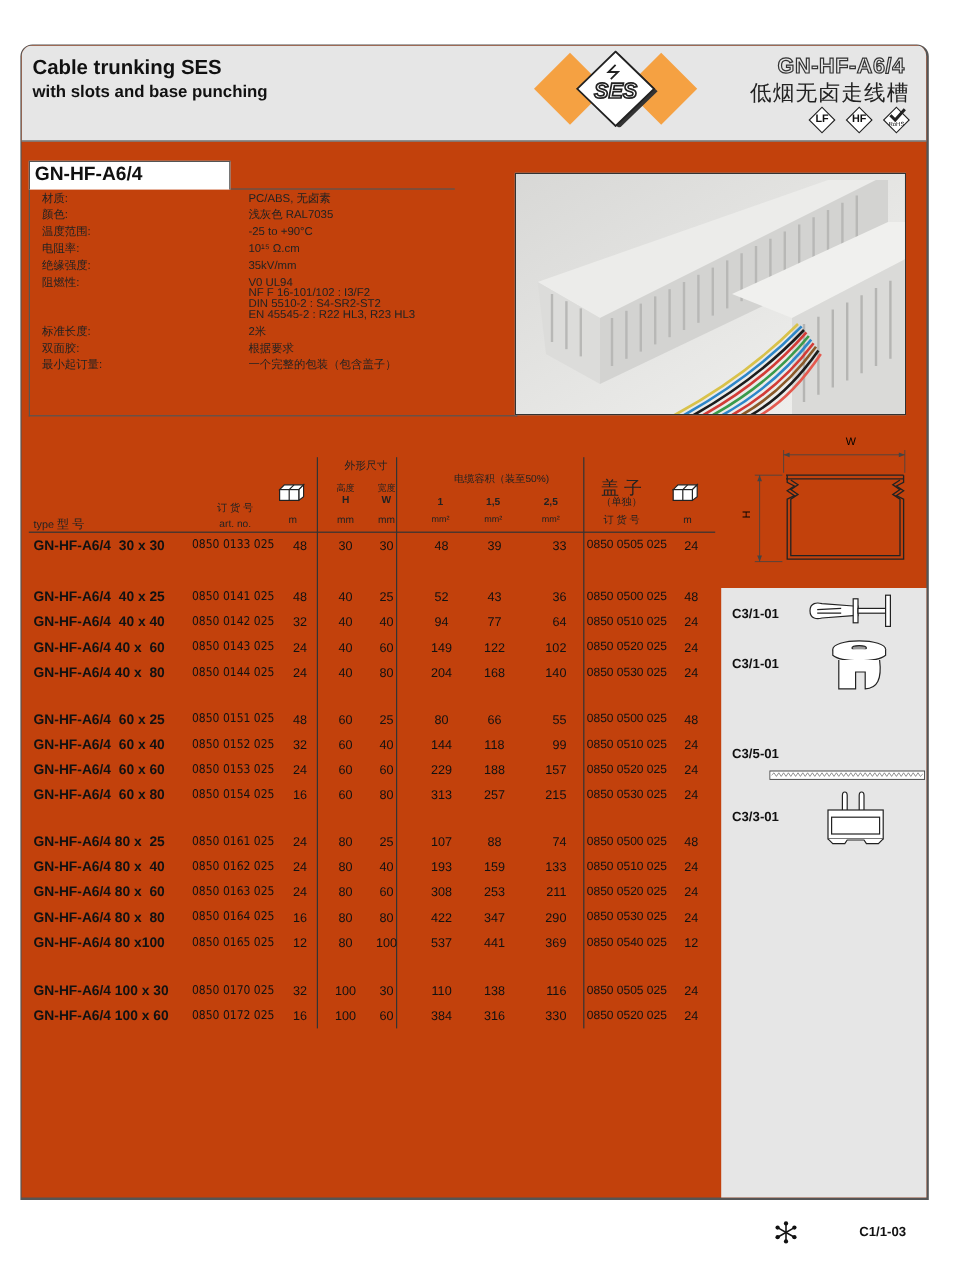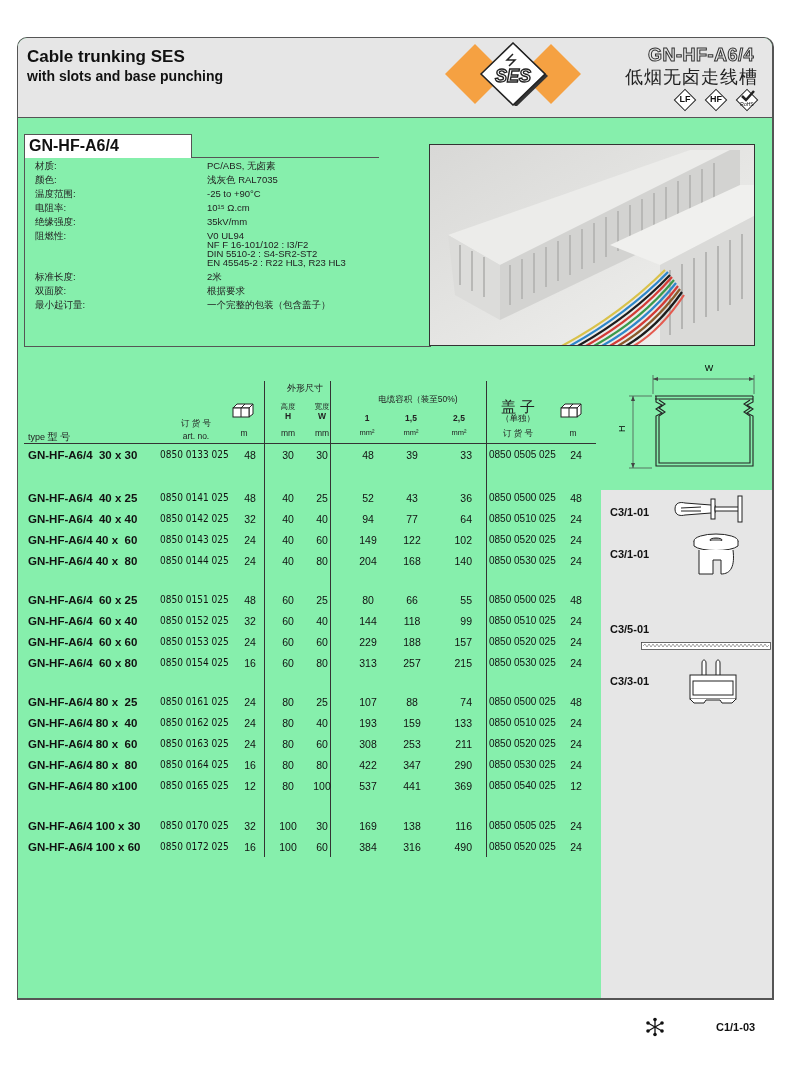--- a/index.html
+++ b/index.html
@@ -3,21 +3,21 @@
 <meta charset="utf-8">
 <style>
   * { box-sizing: border-box; margin: 0; padding: 0; }
   html, body { width: 800px; height: 1068px; background: #ffffff; overflow: hidden; }
   body { position: relative; font-family: "Liberation Sans", "DejaVu Sans", sans-serif; color: #111; }
 
   .frame {
     position: absolute; left: 17px; top: 37px; width: 757px; height: 963px;
     border: 1.5px solid #555; border-radius: 10px 10px 0 0;
     border-bottom: 2px solid #555; border-right: 2px solid #555;
-    overflow: hidden; background: #86efac;
+    overflow: hidden; background: #c2410c;
   }
   .header {
     position: absolute; left: 0; top: 0; width: 100%; height: 80px;
     background: #e6e6e6; border-bottom: 1.5px solid #555;
   }
   .title-main { position: absolute; left: 9px; top: 9px; font-size: 17px; font-weight: bold; }
   .title-sub { position: absolute; left: 9px; top: 30px; font-size: 14px; font-weight: bold; }
 
   .logo { position: absolute; left: 425px; top: 4px; width: 140px; height: 64px; }
 
@@ -441,35 +441,35 @@
         <span class="c-cov">0850 0540 025</span>
         <span class="c-cpack">12</span>
     </div>
 
     <div class="row" style="top:782px">
       <span class="c-type">GN-HF-A6/4 100 x 30</span>
         <span class="c-art">0850 0170 025</span>
         <span class="c-pack">32</span>
         <span class="c-h">100</span>
         <span class="c-w">30</span>
-        <span class="c-v1">169</span>
+        <span class="c-v1">110</span>
         <span class="c-v15">138</span>
         <span class="c-v25">116</span>
         <span class="c-cov">0850 0505 025</span>
         <span class="c-cpack">24</span>
     </div>
     <div class="row" style="top:803px">
       <span class="c-type">GN-HF-A6/4 100 x 60</span>
         <span class="c-art">0850 0172 025</span>
         <span class="c-pack">16</span>
         <span class="c-h">100</span>
         <span class="c-w">60</span>
         <span class="c-v1">384</span>
         <span class="c-v15">316</span>
-        <span class="c-v25">490</span>
+        <span class="c-v25">330</span>
         <span class="c-cov">0850 0520 025</span>
         <span class="c-cpack">24</span>
     </div>
   </div>
 
   <svg class="cross-section" viewBox="0 0 170 125">
     <text x="107" y="13" font-size="9" text-anchor="middle" font-family="Liberation Sans, sans-serif">W</text>
     <line x1="51" y1="17" x2="51" y2="36" stroke="#444" stroke-width="0.7"></line>
     <line x1="152" y1="17" x2="152" y2="36" stroke="#444" stroke-width="0.7"></line>
     <line x1="51" y1="21" x2="152" y2="21" stroke="#444" stroke-width="0.7"></line>

